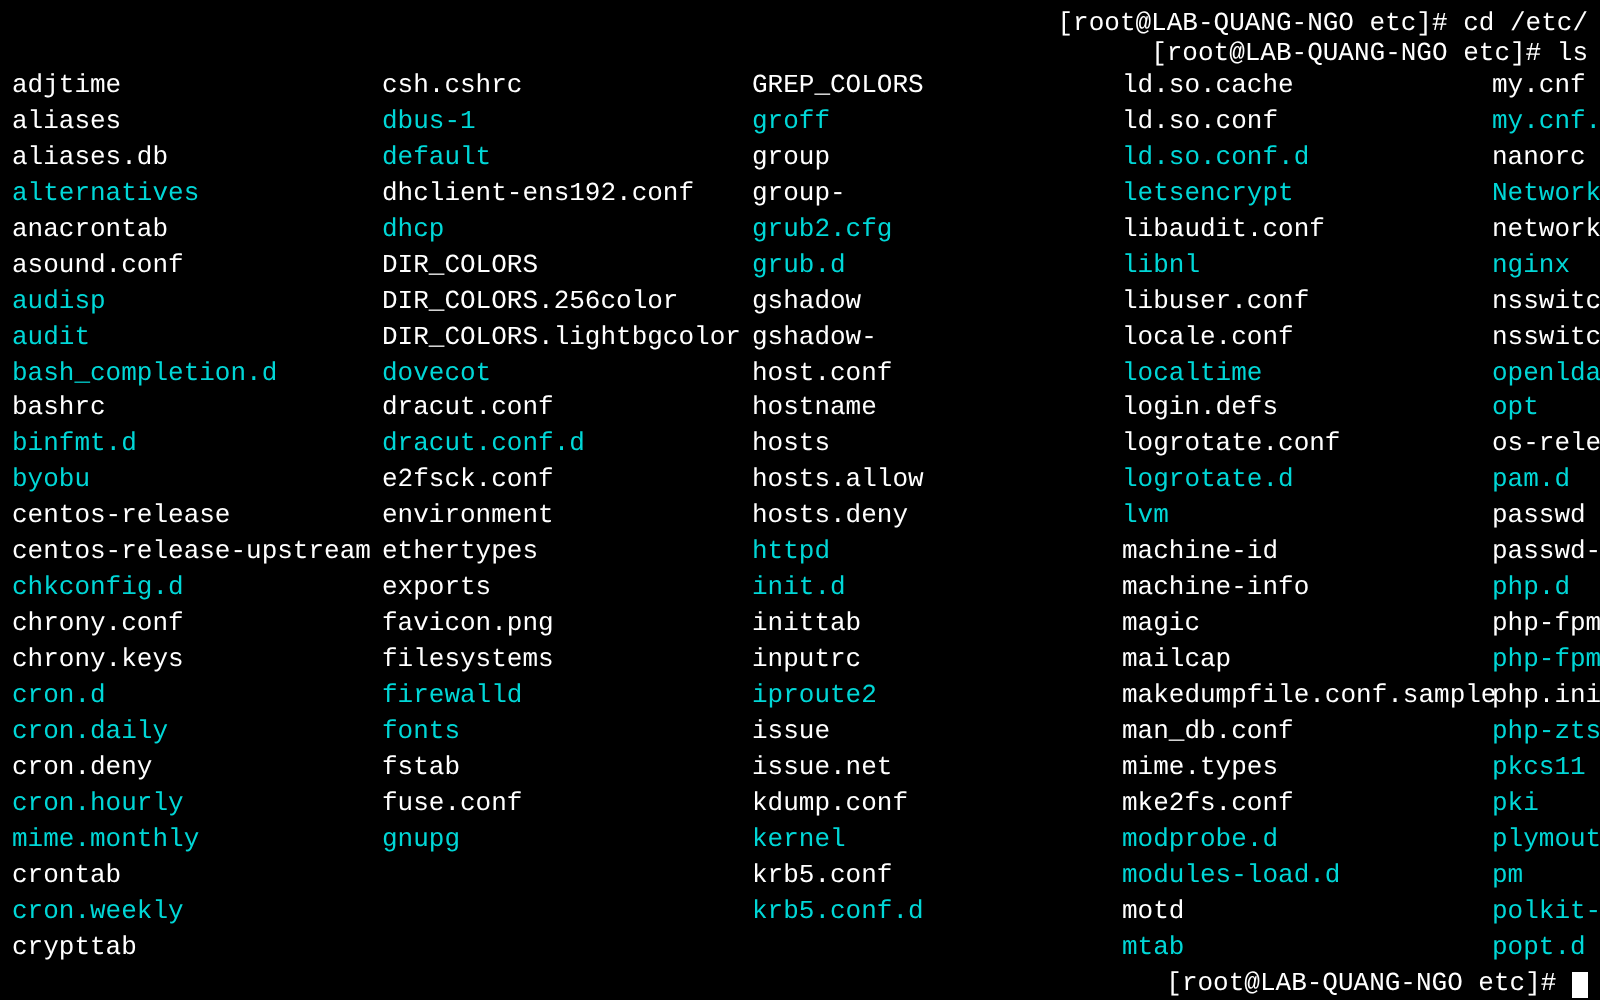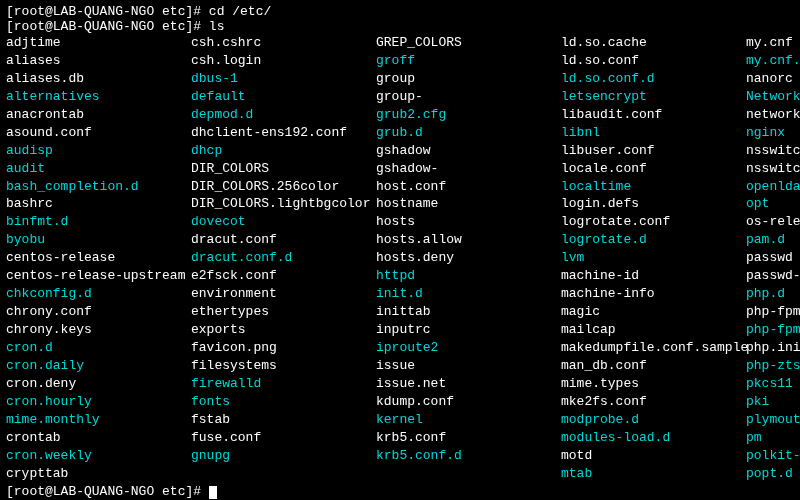--- a/index.html
+++ b/index.html
@@ -13,20 +13,21 @@
       overflow: hidden;
       padding: 4px 6px;
     }
     .terminal {
       width: 100%;
       height: 100%;
     }
     .prompt-line {
       color: #ffffff;
       white-space: nowrap;
+      text-align: right;
     }
     .ls-output {
       display: flex;
       flex-direction: row;
       gap: 0px;
       margin-top: 0px;
     }
     .col {
       display: flex;
       flex-direction: column;
@@ -82,24 +83,22 @@
         <div class="item white">cron.deny</div>
         <div class="item cyan">cron.hourly</div>
         <div class="item cyan">mime.monthly</div>
         <div class="item white">crontab</div>
         <div class="item cyan">cron.weekly</div>
         <div class="item white">crypttab</div>
       </div>
 
     <div class="col" id="col1">
         <div class="item white">csh.cshrc</div>
-        <div class="item white">csh.login</div>
         <div class="item cyan">dbus-1</div>
         <div class="item cyan">default</div>
-        <div class="item cyan">depmod.d</div>
         <div class="item white">dhclient-ens192.conf</div>
         <div class="item cyan">dhcp</div>
         <div class="item white">DIR_COLORS</div>
         <div class="item white">DIR_COLORS.256color</div>
         <div class="item white">DIR_COLORS.lightbgcolor</div>
         <div class="item cyan">dovecot</div>
         <div class="item white">dracut.conf</div>
         <div class="item cyan">dracut.conf.d</div>
         <div class="item white">e2fsck.conf</div>
         <div class="item white">environment</div>

